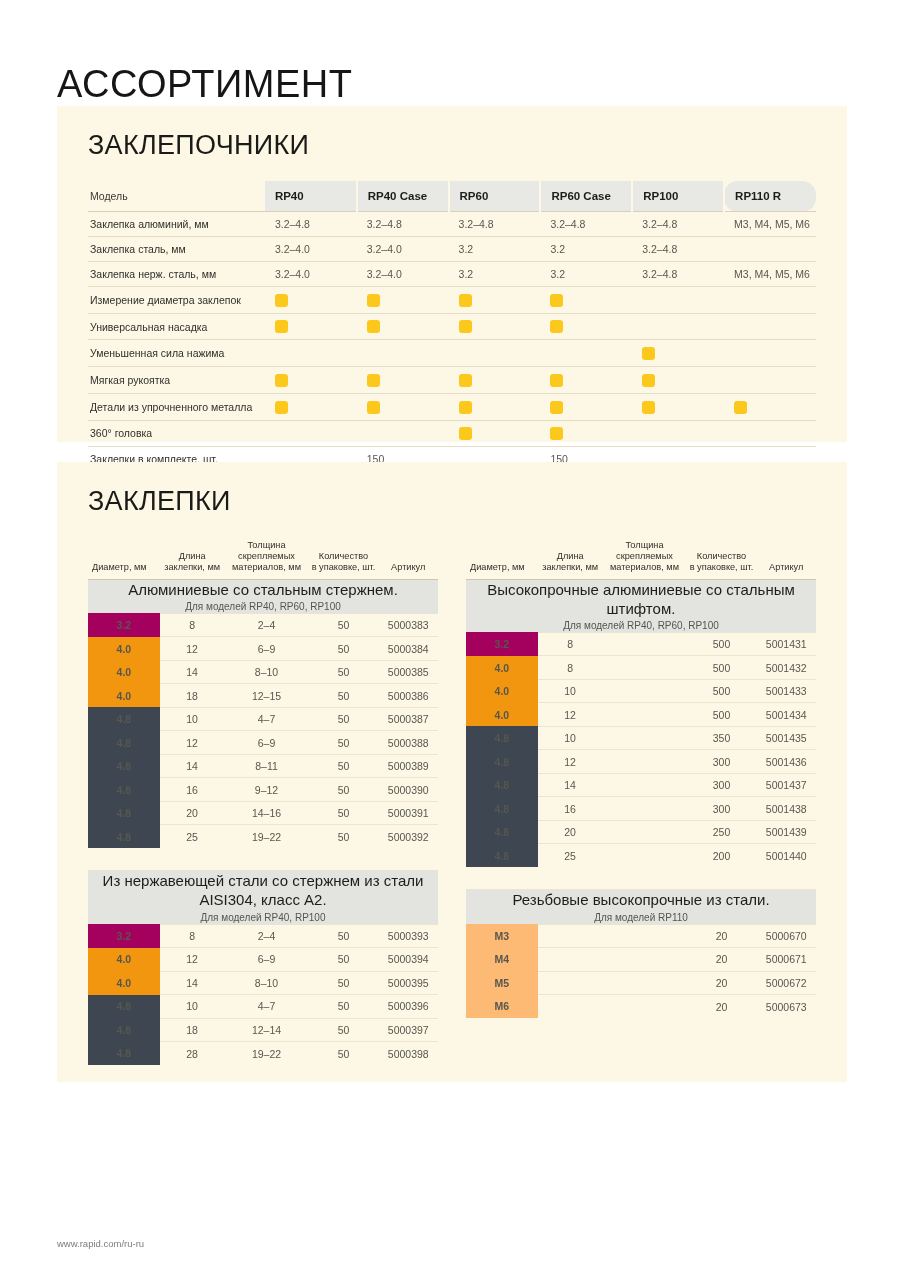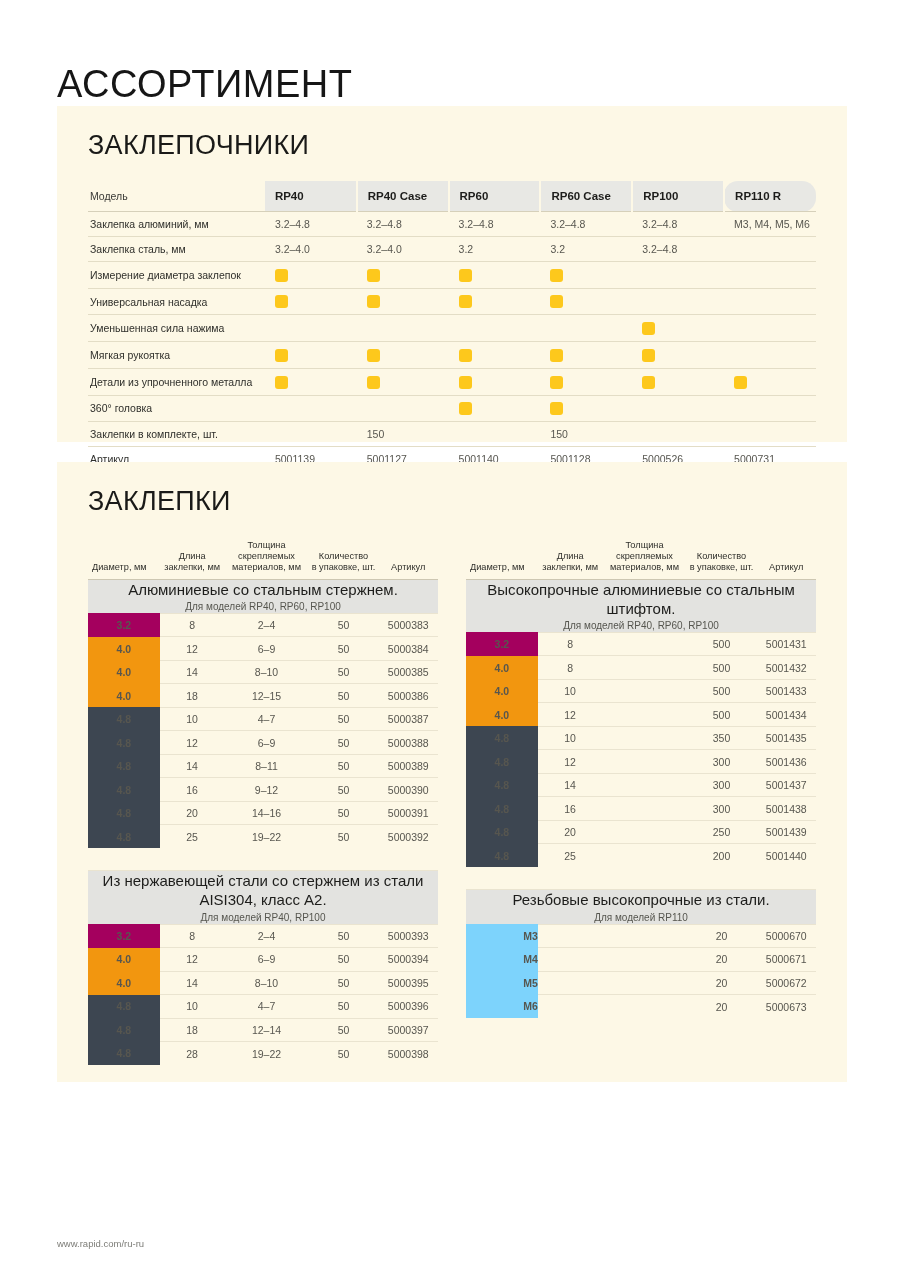--- a/index.html
+++ b/index.html
@@ -151,21 +151,21 @@
   td.dia {
     color: #ffffff;
     font-weight: bold;
     font-size: 10.5px;
     border-top: none !important;
     text-align: center;
   }
   td.dia.magenta { background: #a4005e; }
   td.dia.orange  { background: #f2960f; }
   td.dia.slate   { background: #3d4651; }
-  td.dia.teal    { background: #7dd3fc; text-align: right; }
+  td.dia.teal    { background: #fdba74; }
 
   
   .footer-url {
     position: absolute;
     left: 57px;
     top: 1238px;
     font-size: 9.5px;
     color: #7d7d78;
   }
 </style>
@@ -213,20 +213,29 @@
             <tr>
               <td class="rowlabel">Заклепка сталь, мм</td>
               <td>3.2–4.0</td>
               <td>3.2–4.0</td>
               <td>3.2</td>
               <td>3.2</td>
               <td>3.2–4.8</td>
               <td></td>
             </tr>
             <tr>
+              <td class="rowlabel">Заклепка нерж. сталь, мм</td>
+              <td>3.2–4.0</td>
+              <td>3.2–4.0</td>
+              <td>3.2</td>
+              <td>3.2</td>
+              <td>3.2–4.8</td>
+              <td>M3, M4, M5, M6</td>
+            </tr>
+            <tr>
               <td class="rowlabel">Измерение диаметра заклепок</td>
               <td><span class="dot"></span></td>
               <td><span class="dot"></span></td>
               <td><span class="dot"></span></td>
               <td><span class="dot"></span></td>
               <td></td>
               <td></td>
             </tr>
             <tr>
               <td class="rowlabel">Универсальная насадка</td>

